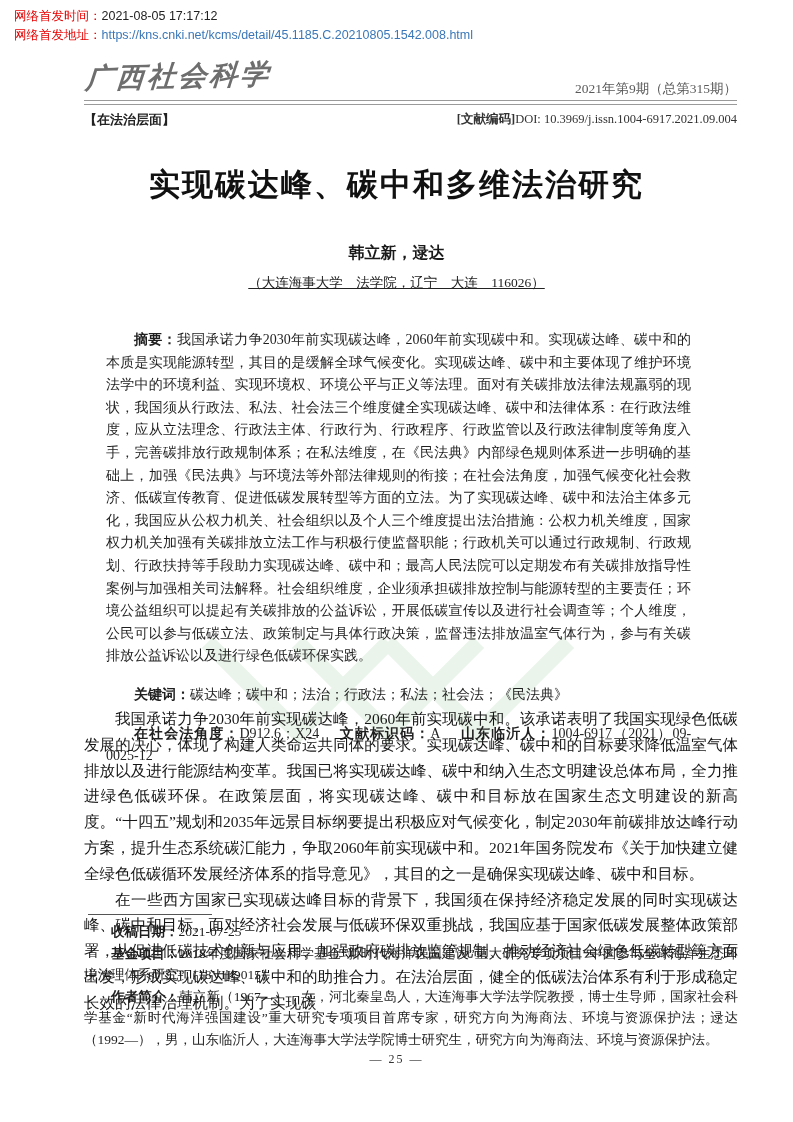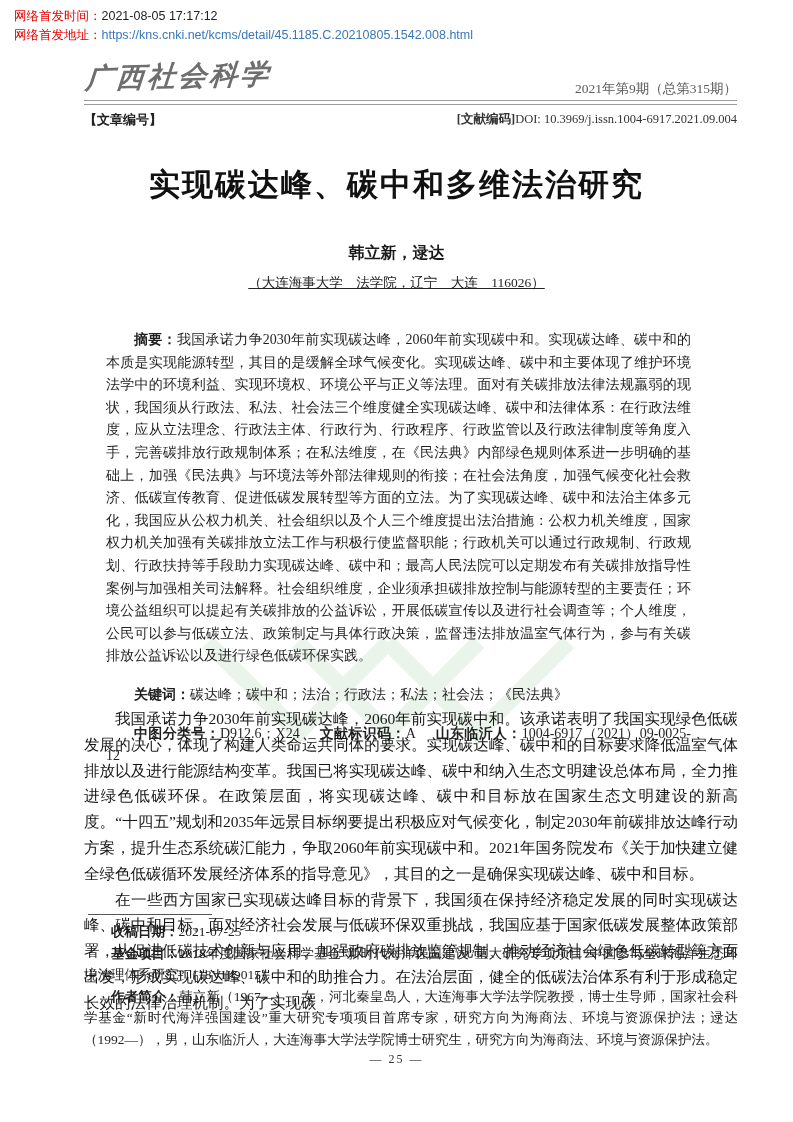--- a/index.html
+++ b/index.html
@@ -66,38 +66,38 @@
   </div>
   <div class="of-row">
     <span class="of-label">网络首发地址：</span><a href="#" class="of-link">https://kns.cnki.net/kcms/detail/45.1185.C.20210805.1542.008.html</a>
   </div>
 </div>
 
 <div class="logo">广西社会科学</div>
 <div class="issue-info">2021年第9期（总第315期）</div>
 <div class="rule-double"></div>
 <div class="section-row">
-  <span class="column-tag">【文章编号】</span>
+  <span class="column-tag">【在法治层面】</span>
   <span class="doi"><b>[文献编码]</b><span>DOI: 10.3969/j.issn.1004-6917.2021.09.004</span></span>
 </div>
 
 <div class="watermark" style="left:230px;top:560px;width:300px;height:200px;">
   <div class="chev" style="left:0;top:20px;"></div>
   <div class="chev" style="left:90px;top:20px;"></div>
   <div class="chev" style="left:180px;top:20px;"></div>
 </div>
 
 <div class="title">实现碳达峰、碳中和多维法治研究</div>
 <div class="authors">韩立新，逯达</div>
 <div class="affiliation">（大连海事大学　法学院，辽宁　大连　116026）</div>
 
 <div class="abstract-block">
   <p class="indent2"><span class="lbl">摘要：</span><span class="kai">我国承诺力争2030年前实现碳达峰，2060年前实现碳中和。实现碳达峰、碳中和的本质是实现能源转型，其目的是缓解全球气候变化。实现碳达峰、碳中和主要体现了维护环境法学中的环境利益、实现环境权、环境公平与正义等法理。面对有关碳排放法律法规羸弱的现状，我国须从行政法、私法、社会法三个维度健全实现碳达峰、碳中和法律体系：在行政法维度，应从立法理念、行政法主体、行政行为、行政程序、行政监管以及行政法律制度等角度入手，完善碳排放行政规制体系；在私法维度，在《民法典》内部绿色规则体系进一步明确的基础上，加强《民法典》与环境法等外部法律规则的衔接；在社会法角度，加强气候变化社会救济、低碳宣传教育、促进低碳发展转型等方面的立法。为了实现碳达峰、碳中和法治主体多元化，我国应从公权力机关、社会组织以及个人三个维度提出法治措施：公权力机关维度，国家权力机关加强有关碳排放立法工作与积极行使监督职能；行政机关可以通过行政规制、行政规划、行政扶持等手段助力实现碳达峰、碳中和；最高人民法院可以定期发布有关碳排放指导性案例与加强相关司法解释。社会组织维度，企业须承担碳排放控制与能源转型的主要责任；环境公益组织可以提起有关碳排放的公益诉讼，开展低碳宣传以及进行社会调查等；个人维度，公民可以参与低碳立法、政策制定与具体行政决策，监督违法排放温室气体行为，参与有关碳排放公益诉讼以及进行绿色低碳环保实践。</span></p>
   <p class="indent2"><span class="lbl">关键词：</span><span class="kai">碳达峰；碳中和；法治；行政法；私法；社会法；《民法典》</span></p>
-  <p class="indent2 meta-line"><span class="lbl">中图分类号：</span><span>D912.6；X24</span><span class="gap"></span><span class="lbl">文献标识码：</span><span>A</span><span class="gap"></span><span class="lbl">山东临沂人：</span><span>1004-6917（2021）09-0025-12</span></p>
+  <p class="indent2 meta-line"><span class="lbl">在社会法角度：</span><span>D912.6；X24</span><span class="gap"></span><span class="lbl">文献标识码：</span><span>A</span><span class="gap"></span><span class="lbl">山东临沂人：</span><span>1004-6917（2021）09-0025-12</span></p>
 </div>
 
 <div class="body-text">
   <p>我国承诺力争2030年前实现碳达峰，2060年前实现碳中和。该承诺表明了我国实现绿色低碳发展的决心，体现了构建人类命运共同体的要求。实现碳达峰、碳中和的目标要求降低温室气体排放以及进行能源结构变革。我国已将实现碳达峰、碳中和纳入生态文明建设总体布局，全力推进绿色低碳环保。在政策层面，将实现碳达峰、碳中和目标放在国家生态文明建设的新高度。“十四五”规划和2035年远景目标纲要提出积极应对气候变化，制定2030年前碳排放达峰行动方案，提升生态系统碳汇能力，争取2060年前实现碳中和。2021年国务院发布《关于加快建立健全绿色低碳循环发展经济体系的指导意见》，其目的之一是确保实现碳达峰、碳中和目标。</p>
   <p>在一些西方国家已实现碳达峰目标的背景下，我国须在保持经济稳定发展的同时实现碳达峰、碳中和目标。面对经济社会发展与低碳环保双重挑战，我国应基于国家低碳发展整体政策部署，从促进低碳技术创新与应用、加强政府碳排放监管规制、推动经济社会绿色低碳转型等方面出发，形成实现碳达峰、碳中和的助推合力。在法治层面，健全的低碳法治体系有利于形成稳定长效的法律治理机制。为了实现碳</p>
 </div>
 
 <div class="foot-divider"></div>
 <div class="footnotes">
   <p><span class="lbl">收稿日期：</span><span>2021-07-25</span></p>

